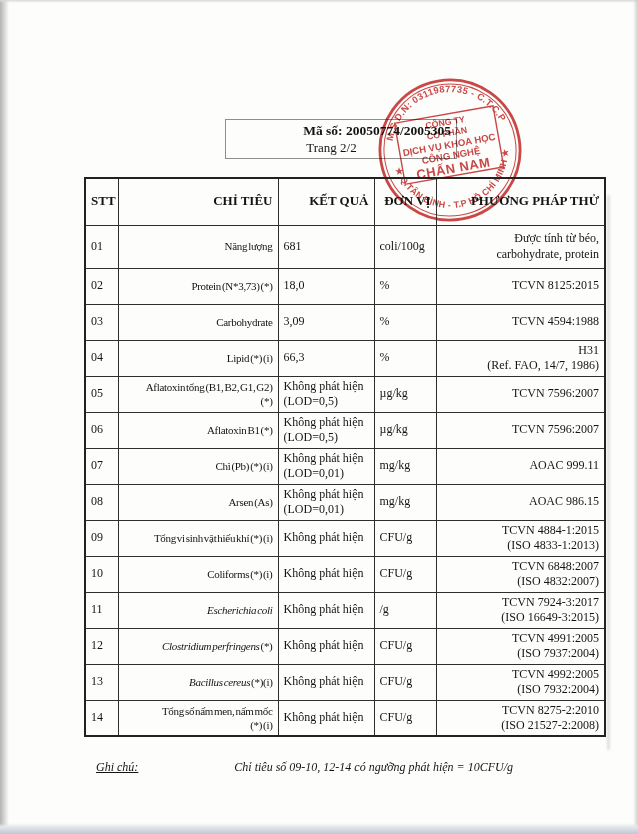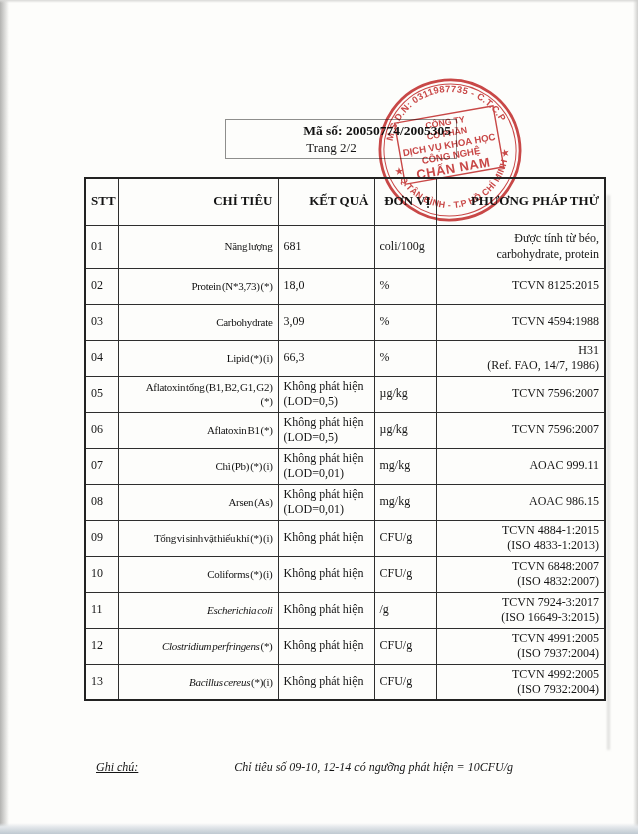--- a/index.html
+++ b/index.html
@@ -220,20 +220,29 @@
 (ISO 7937:2004)</td>
     </tr>
         <tr>
       <td class="c-stt">13</td>
       <td class="c-ind"><i>Bacillus cereus</i> (*)(i)</td>
       <td class="c-res">Không phát hiện</td>
       <td class="c-unit">CFU/g</td>
       <td class="c-met">TCVN 4992:2005
 (ISO 7932:2004)</td>
     </tr>
+        <tr>
+      <td class="c-stt">14</td>
+      <td class="c-ind">Tổng số nấm men, nấm mốc
+(*) (i)</td>
+      <td class="c-res">Không phát hiện</td>
+      <td class="c-unit">CFU/g</td>
+      <td class="c-met">TCVN 8275-2:2010
+(ISO 21527-2:2008)</td>
+    </tr>
       </tbody>
   </table>
 
   <div class="footnote">
     <span class="gc">Ghi chú:</span><span class="note">Chỉ tiêu số 09-10, 12-14 có ngưỡng phát hiện = 10CFU/g</span>
   </div>
 
 </div>
 
 </body></html>

